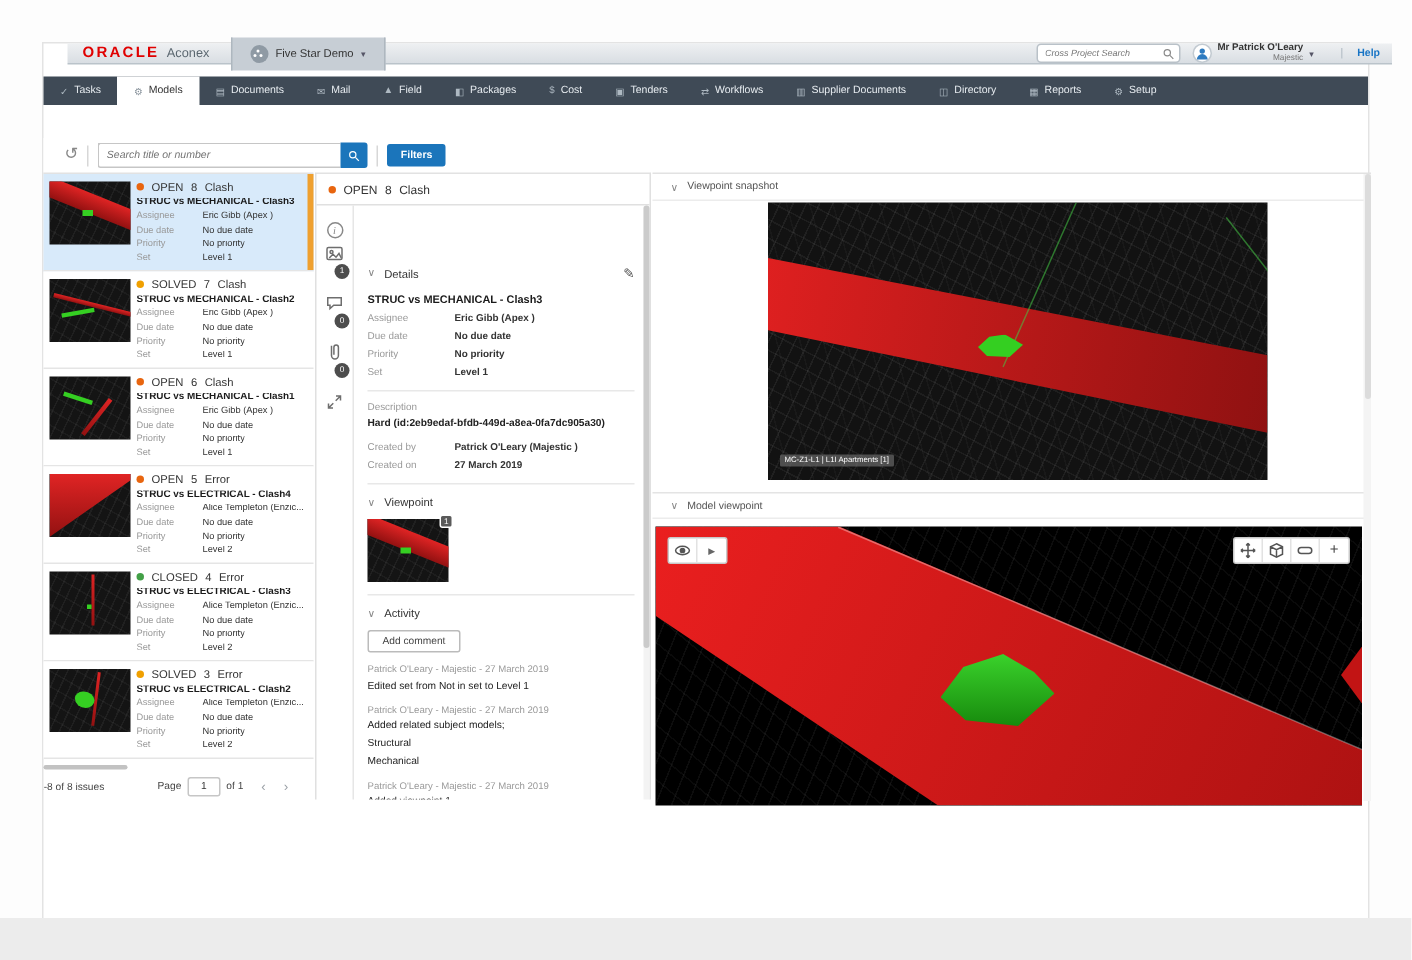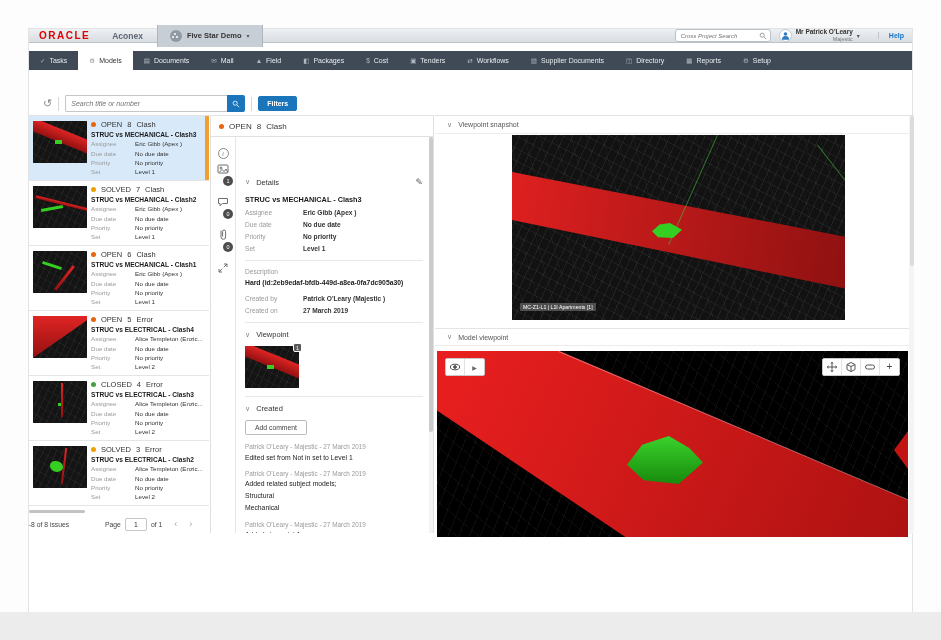--- a/index.html
+++ b/index.html
@@ -3,28 +3,28 @@
 <meta charset="utf-8">
 <title>Aconex – Models – Issues</title>
 <style>
   html,body{margin:0;padding:0;}
   body{width:941px;height:640px;background:#fdfdfd;font-family:"Liberation Sans",sans-serif;position:relative;overflow:hidden;}
   *{box-sizing:border-box;}
   .bottom-strip{position:absolute;left:0;top:612px;width:941px;height:28px;background:#ececec;}
   #app{position:absolute;left:28px;top:28px;width:885px;height:584px;background:#fff;border:1px solid #e3e3e3;border-bottom:none;}
 
   
-  #topbar{position:absolute;left:0;top:0;width:100%;height:14px;background:linear-gradient(#eef0f2,#d9dee3);border-bottom:1px solid #bac3ca;display:flex;align-items:center;}
+  #topbar{position:absolute;left:16px;top:0;width:100%;height:14px;background:linear-gradient(#eef0f2,#d9dee3);border-bottom:1px solid #bac3ca;display:flex;align-items:center;}
   .brand{display:flex;align-items:baseline;margin-left:10px;}
   .brand .oracle{color:#e00000;font-weight:bold;font-size:10px;letter-spacing:1.5px;}
-  .brand .suffix{color:#5b6770;font-weight:bold;font-size:8.5px;margin-left:22px;}
+  .brand .suffix{color:#5b6770;font-weight:normal;font-size:8.5px;margin-left:5px;}
   .project-tab{margin-left:14px;height:22px;display:flex;align-items:center;gap:5px;padding:0 12px;background:#c7ced5;border-left:1px solid #aeb7bf;border-right:1px solid #aeb7bf;cursor:pointer;}
   .proj-icon{width:12px;height:12px;border-radius:50%;background:#8f9aa4;position:relative;}
   .proj-icon::after{content:"";position:absolute;left:4px;top:3px;width:2px;height:2px;background:#fff;border-radius:50%;box-shadow:-2px 3px 0 #fff,2px 3px 0 #fff;}
-  .project-tab .p-label{font-size:7.5px;color:#333;font-weight:bold;}
+  .project-tab .p-label{font-size:7.5px;color:#333;}
   .caret{font-size:6px;color:#556;}
   .topbar-right{margin-left:auto;display:flex;align-items:center;gap:8px;margin-right:8px;}
   .cross-search{width:96px;height:13px;background:#fff;border:1px solid #b9c1c8;border-radius:3px;display:flex;align-items:center;padding:0 3px;}
   .cross-search input{border:none;outline:none;width:80px;font-size:6px;font-style:italic;color:#555;font-family:"Liberation Sans",sans-serif;background:transparent;}
   .mag{width:8px;height:8px;flex:none;}
   .user{display:flex;align-items:center;gap:4px;cursor:pointer;}
   .avatar{width:13px;height:13px;border-radius:50%;background:#fff;border:1px solid #c2cad1;display:flex;align-items:center;justify-content:center;}
   .user-text{text-align:right;line-height:1;}
   .user-name{font-size:6.5px;font-weight:bold;color:#333;}
   .user-org{font-size:5.5px;color:#777;margin-top:1px;}
@@ -573,21 +573,21 @@
         <div class="vp-thumb-wrap">
           <div class="thumb t-a" style="left:0;top:0;">
               <i class="red"></i>
               <i class="green"></i>
             </div>
           <span class="vp-badge">1</span>
         </div>
         <div class="hr"></div>
         <div class="sec-head">
           <span class="chev">∨</span>
-          <span>Created</span>
+          <span>Activity</span>
         </div>
         <div class="add-comment">Add comment</div>
         <div id="activity-list">
       <div class="act-entry">
         <div class="act-meta">Patrick O'Leary - Majestic - 27 March 2019</div>
         <div class="act-lines">
                 <div class="act-line">Edited set from Not in set to Level 1</div>
               </div>
       </div>
 

